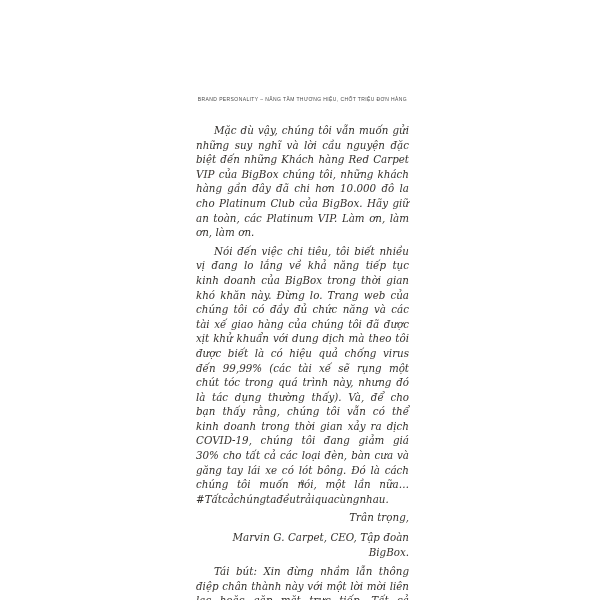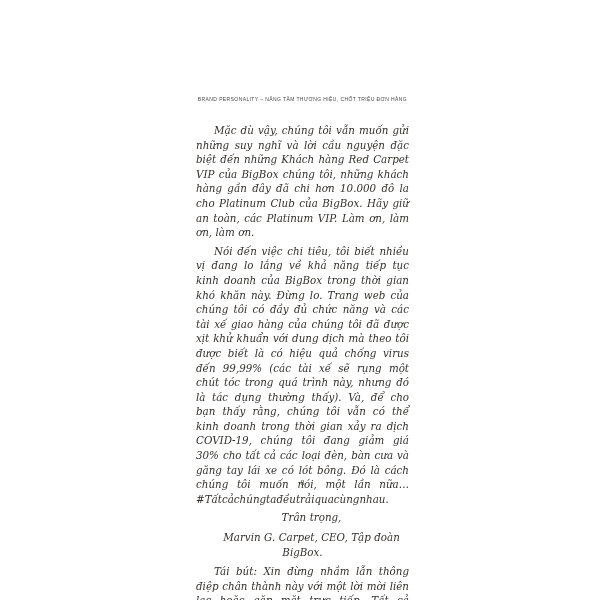--- a/index.html
+++ b/index.html
@@ -42,21 +42,21 @@
     color: #33302c;
     text-align: justify;
   }
   .content p {
     text-indent: 18px;
     margin: 0 0 4px 0;
     word-spacing: 0.2px;
   }
   .content p.sig {
     margin-bottom: 5px;
-    text-align: center;
+    text-align: right;
   }
   .page-number {
     position: absolute;
     top: 479px;
     left: 196px;
     width: 213px;
     text-align: center;
     font-family: "DejaVu Serif", serif;
     font-style: normal;
     font-size: 7px;

